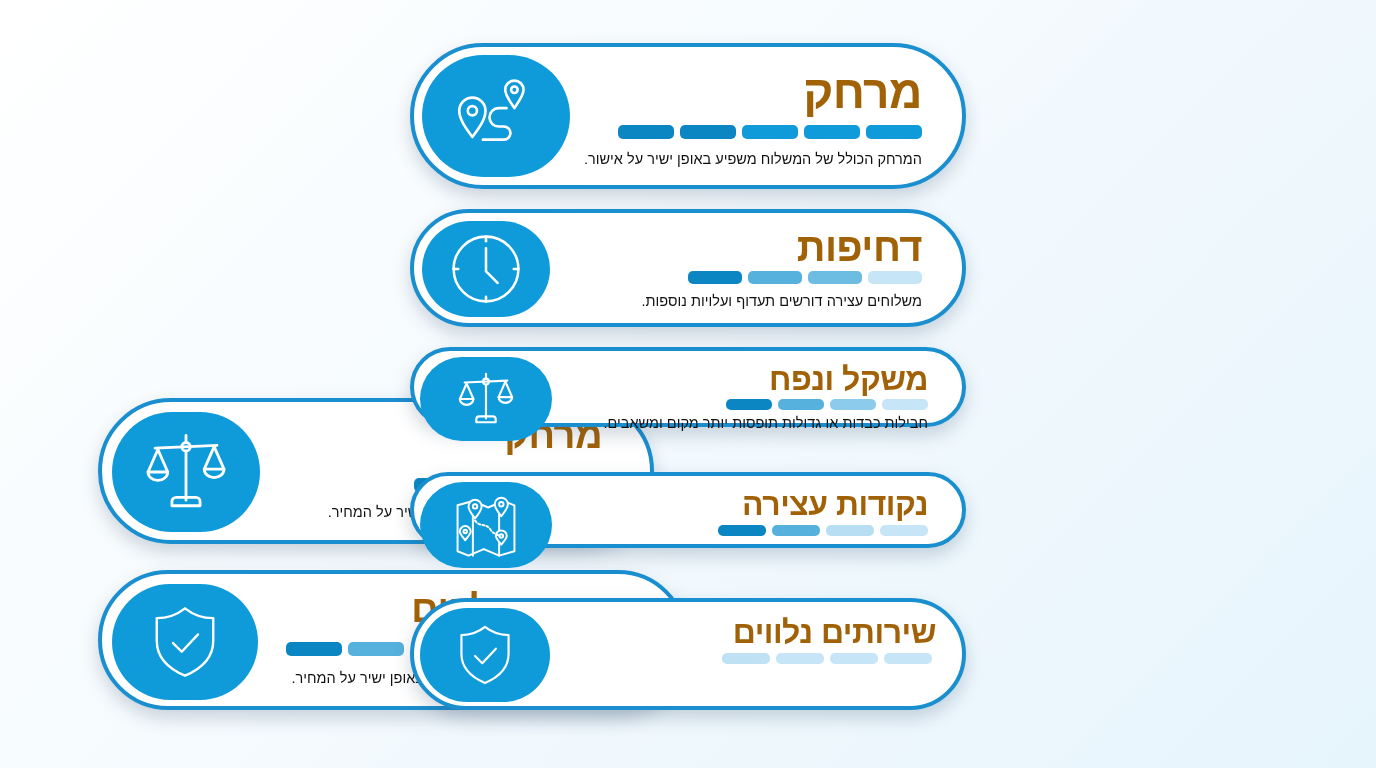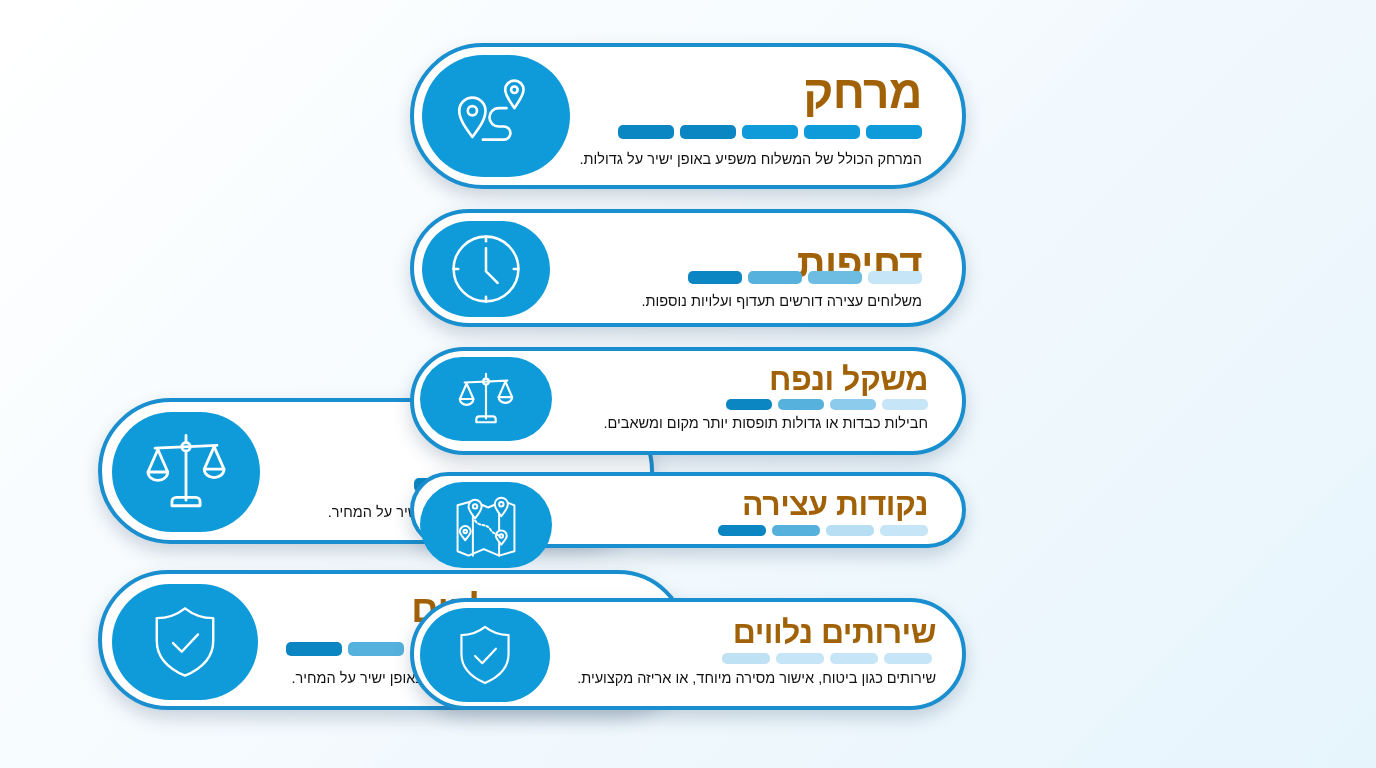--- a/index.html
+++ b/index.html
@@ -82,45 +82,45 @@
     </svg>
   </div>
   <div class="title" style="right:40px; top:18px; font-size:46px;">מרחק</div>
   <div class="bars" style="right:40px; top:78px;">
     <div class="bar" style="width:56px;height:14px;background:#0f9bd9;"></div>
     <div class="bar" style="width:56px;height:14px;background:#0f9bd9;"></div>
     <div class="bar" style="width:56px;height:14px;background:#0f9bd9;"></div>
     <div class="bar" style="width:56px;height:14px;background:#0b86c3;"></div>
     <div class="bar" style="width:56px;height:14px;background:#0b86c3;"></div>
   </div>
-  <div class="desc" style="right:40px; top:104px;">המרחק הכולל של המשלוח משפיע באופן ישיר על גדולות.</div>
+  <div class="desc" style="right:40px; top:104px;">המרחק הכולל של המשלוח משפיע באופן ישיר על אישור.</div>
 </div>
 
 <div class="card" style="left:410px; top:209px; width:556px; height:118px;">
   <div class="icon-pill" style="left:8px; top:8px; width:128px; height:96px;">
     <svg width="74" height="74" viewBox="0 0 64 64" fill="none" stroke="#fff" stroke-width="2.2" stroke-linecap="round">
       <circle cx="32" cy="32" r="28"></circle>
       <line x1="32" y1="4" x2="32" y2="8"></line>
       <line x1="32" y1="56" x2="32" y2="60"></line>
       <line x1="4" y1="32" x2="8" y2="32"></line>
       <line x1="56" y1="32" x2="60" y2="32"></line>
       <polyline points="32,14 32,34 42,44"></polyline>
     </svg>
   </div>
-  <div class="title" style="right:40px; top:28px; font-size:40px;">דחיפות</div>
+  <div class="title" style="right:40px; top:12px; font-size:40px;">דחיפות</div>
   <div class="bars" style="right:40px; top:58px;">
     <div class="bar" style="width:54px;height:13px;background:#c6e5f6;"></div>
     <div class="bar" style="width:54px;height:13px;background:#6dbce2;"></div>
     <div class="bar" style="width:54px;height:13px;background:#56b1dd;"></div>
     <div class="bar" style="width:54px;height:13px;background:#0b86c3;"></div>
   </div>
   <div class="desc" style="right:40px; top:80px;">משלוחים עצירה דורשים תעדוף ועלויות נוספות.</div>
 </div>
 
-<div class="card" style="left:410px; top:347px; width:556px; height:108px;">
+<div class="card" style="left:410px; top:347px; width:556px; height:80px;">
   <div class="icon-pill" style="left:6px; top:6px; width:132px; height:84px;">
     <svg width="62" height="62" viewBox="0 0 64 64" fill="none" stroke="#fff" stroke-width="2.2" stroke-linecap="round" stroke-linejoin="round">
       <line x1="32" y1="6" x2="32" y2="52"></line>
       <circle cx="32" cy="14" r="3" fill="#0f9bd9"></circle>
       <line x1="10" y1="15" x2="54" y2="13"></line>
       <path d="M12 16 L5 32 L19 32 Z"></path>
       <path d="M5 32 a7 6 0 0 0 14 0"></path>
       <path d="M52 14 L45 30 L59 30 Z"></path>
       <path d="M45 30 a7 6 0 0 0 14 0"></path>
       <path d="M22 56 h20 v-3 a3 3 0 0 0 -3 -3 h-14 a3 3 0 0 0 -3 3 Z"></path>
@@ -169,14 +169,13 @@
       <path d="M21 36 L29 44 L44 28"></path>
     </svg>
   </div>
   <div class="title" style="right:26px; top:12px; font-size:32px;">שירותים נלווים</div>
   <div class="bars" style="right:30px; top:51px;">
     <div class="bar" style="width:48px;height:11px;background:#c6e5f6;"></div>
     <div class="bar" style="width:48px;height:11px;background:#c6e5f6;"></div>
     <div class="bar" style="width:48px;height:11px;background:#c6e5f6;"></div>
     <div class="bar" style="width:48px;height:11px;background:#bfe1f4;"></div>
   </div>
-  <div class="desc" style="right:26px; top:68px;">שירותים כגון ביטוח, אישור מסירה מיוחד, או אריזה מקצועית.</div>
 </div>
 
 </body></html>

